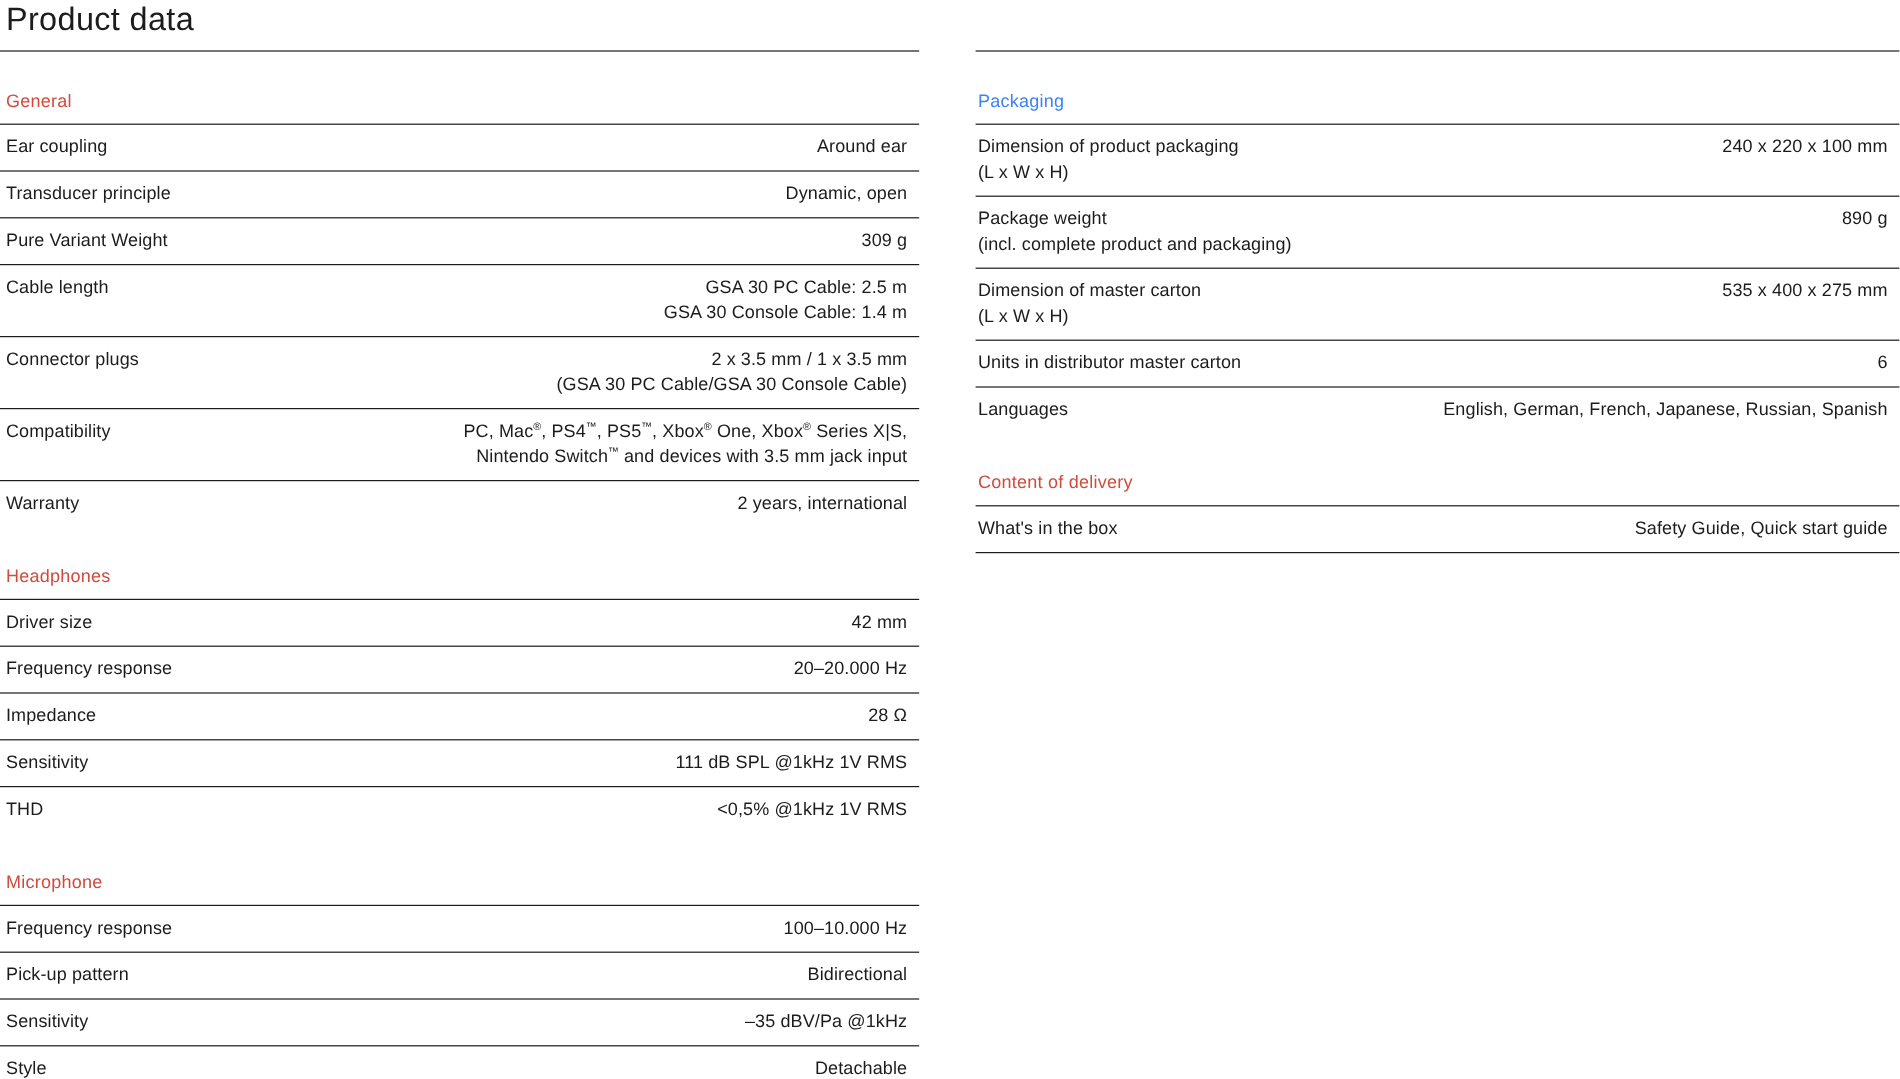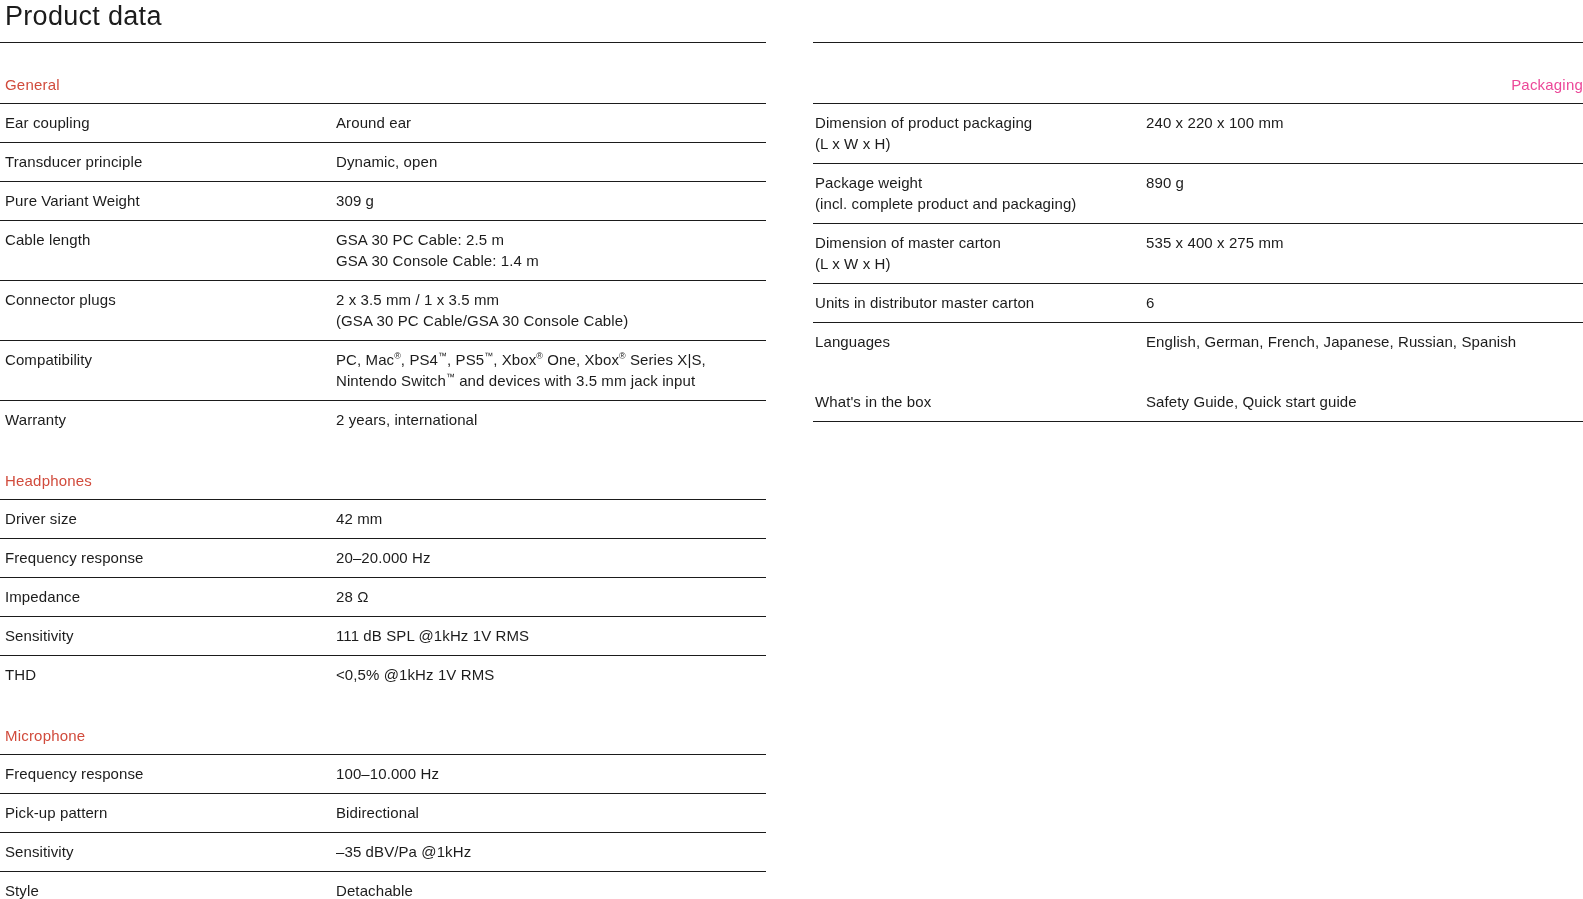--- a/index.html
+++ b/index.html
@@ -53,21 +53,21 @@
   .spec-row {
     display: flex;
     padding: 8px 0 9px;
     border-bottom: 1px solid #1b1b1b;
   }
   .spec-row.no-rule { border-bottom: none; }
   .col-left  .spec-row { padding-left: 5px; }
   .col-right .spec-row { padding-left: 2px; }
 
   .spec-label { width: 331px; flex: none; padding-right: 12px; }
-  .spec-value { flex: 1; padding-right: 10px; }
+  .spec-value { flex: 1; padding-right: 10px; text-align: right; }
 
   .line {
     font-size: 15px;
     line-height: 21px;
     letter-spacing: 0.1px;
     color: #1c1c1c;
   }
   sup {
     font-size: 9px;
     line-height: 0;
@@ -226,21 +226,21 @@
         </div>
       </div>
   </div>
 
   <div class="col col-gap"></div>
 
   <div class="col col-right">
     <div class="col-header"></div>
     <div id="right-sections">
         <div class="section">
-          <div class="section-heading" style="color: #ec4899; text-align: right;">Packaging</div>
+          <div class="section-heading" style="color: #3b82f6;">Packaging</div>
           <div class="spec-row">
             <div class="spec-label">
               <div class="line">Dimension of product packaging</div>
               <div class="line">(L x W x H)</div>
             </div>
             <div class="spec-value">
               <div class="line">240 x 220 x 100 mm</div>
             </div>
           </div>
           <div class="spec-row">
@@ -272,20 +272,21 @@
           <div class="spec-row no-rule">
             <div class="spec-label">
               <div class="line">Languages</div>
             </div>
             <div class="spec-value">
               <div class="line">English, German, French, Japanese, Russian, Spanish</div>
             </div>
           </div>
         </div>
         <div class="section">
+          <div class="section-heading" style="color: rgb(209, 75, 60);">Content of delivery</div>
           <div class="spec-row">
             <div class="spec-label">
               <div class="line">What's in the box</div>
             </div>
             <div class="spec-value">
               <div class="line">Safety Guide, Quick start guide</div>
             </div>
           </div>
         </div>
       </div>

